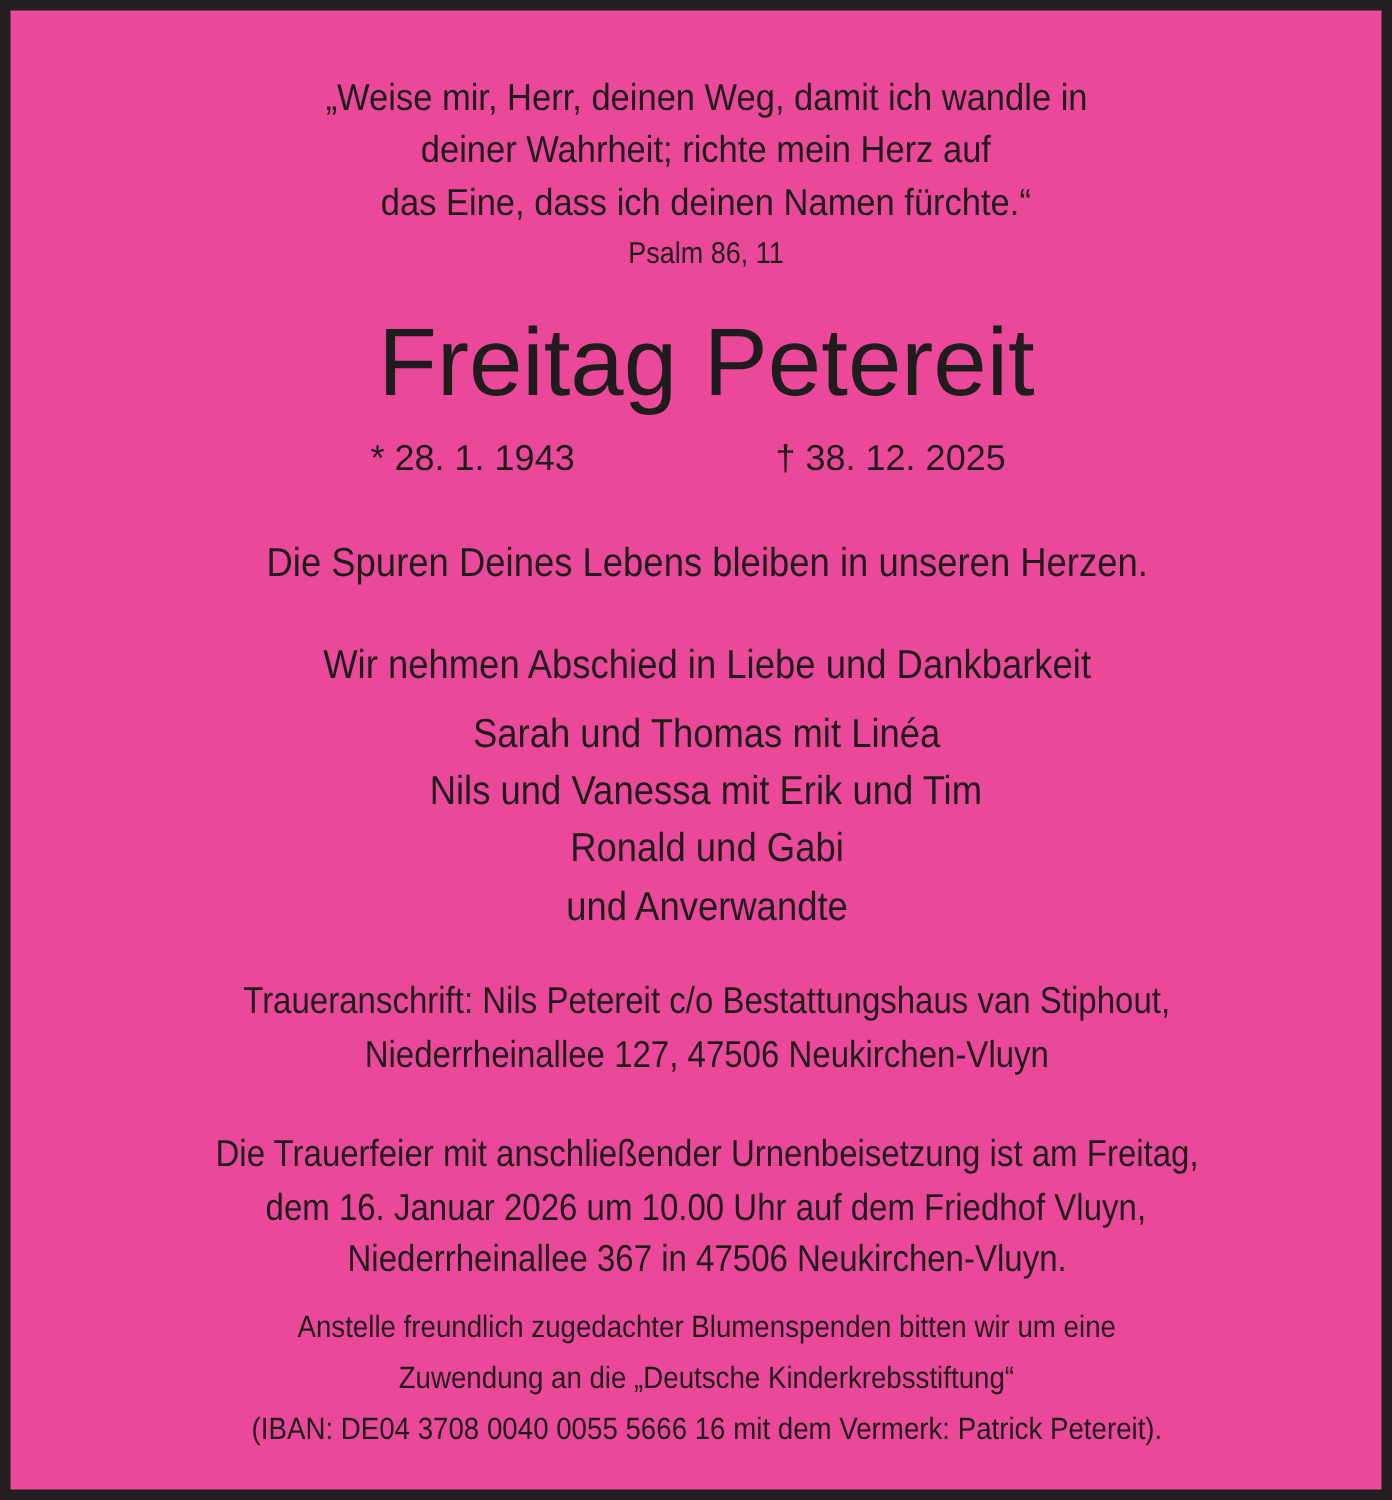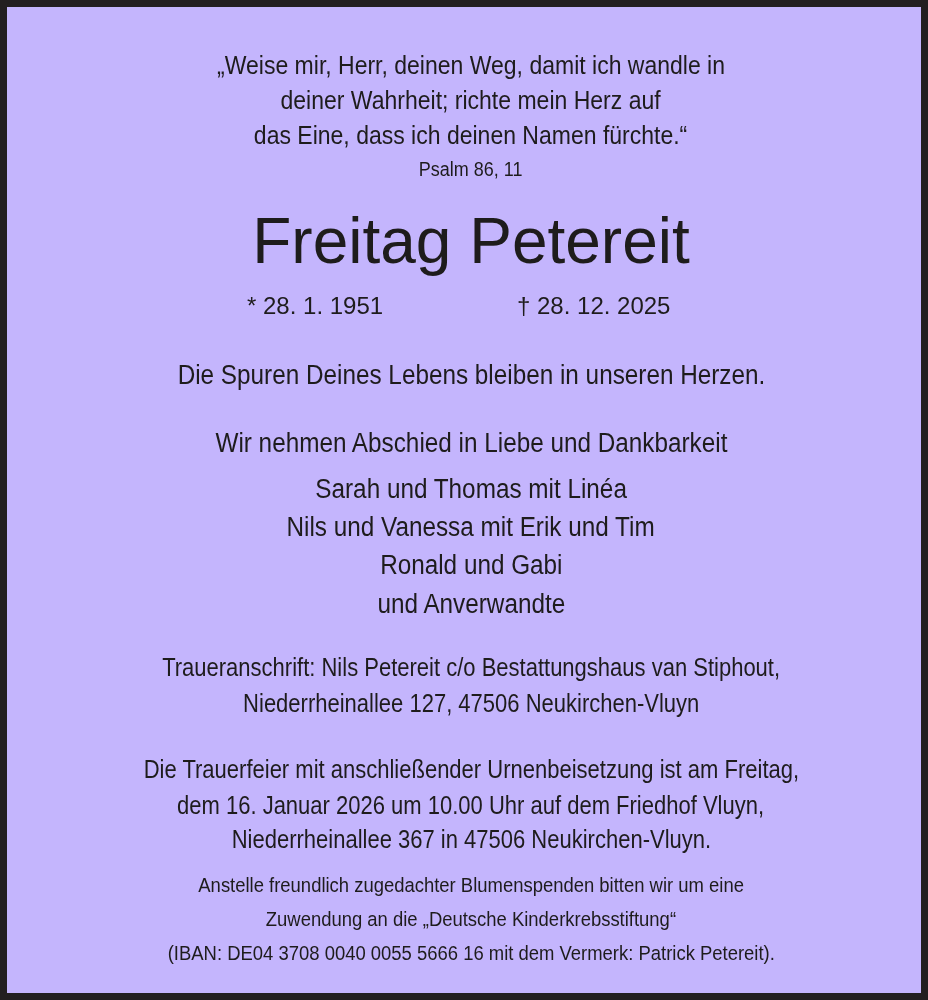--- a/index.html
+++ b/index.html
@@ -14,21 +14,21 @@
       font-family: "Liberation Sans", sans-serif;
       color: #1e1c1c;
     }
     .frame {
       position: absolute;
       left: 0; top: 0;
       width: 928px;
       height: 1000px;
       box-sizing: border-box;
       border: 7px solid #231f20;
-      background: #c4b5fd;
+      background: #ec4899;
     }
     .line {
       position: absolute;
       left: 0;
       width: 928px;
       text-align: center;
       white-space: nowrap;
       line-height: 1;
     }
     .cond {
@@ -62,22 +62,22 @@
 <div class="frame">
 
   <div class="line quote" style="top:46px;"><span class="cond">„Weise mir, Herr, deinen Weg, damit ich wandle in</span></div>
   <div class="line quote" style="top:81px;"><span class="cond">deiner Wahrheit; richte mein Herz auf</span></div>
   <div class="line quote" style="top:116px;"><span class="cond">das Eine, dass ich deinen Namen fürchte.“</span></div>
   <div class="line psalm" style="top:152px;"><span class="cond">Psalm 86, 11</span></div>
 
   <div class="line name" style="top:202px;"><span class="cond">Freitag Petereit</span></div>
 
   <div class="line dates" style="top:287px;">
-    <span class="date-born">* 28. 1. 1951</span>
-    <span class="date-died">† 28. 12. 2025</span>
+    <span class="date-born">* 28. 1. 1943</span>
+    <span class="date-died">† 38. 12. 2025</span>
   </div>
 
   <div class="line motto" style="top:355px;"><span class="cond">Die Spuren Deines Lebens bleiben in unseren Herzen.</span></div>
 
   <div class="line farewell" style="top:423px;"><span class="cond">Wir nehmen Abschied in Liebe und Dankbarkeit</span></div>
 
   <div class="line family" style="top:469px;"><span class="cond">Sarah und Thomas mit Linéa</span></div>
   <div class="line family" style="top:507px;"><span class="cond">Nils und Vanessa mit Erik und Tim</span></div>
   <div class="line family" style="top:545px;"><span class="cond">Ronald und Gabi</span></div>
   <div class="line family" style="top:584px;"><span class="cond">und Anverwandte</span></div>

